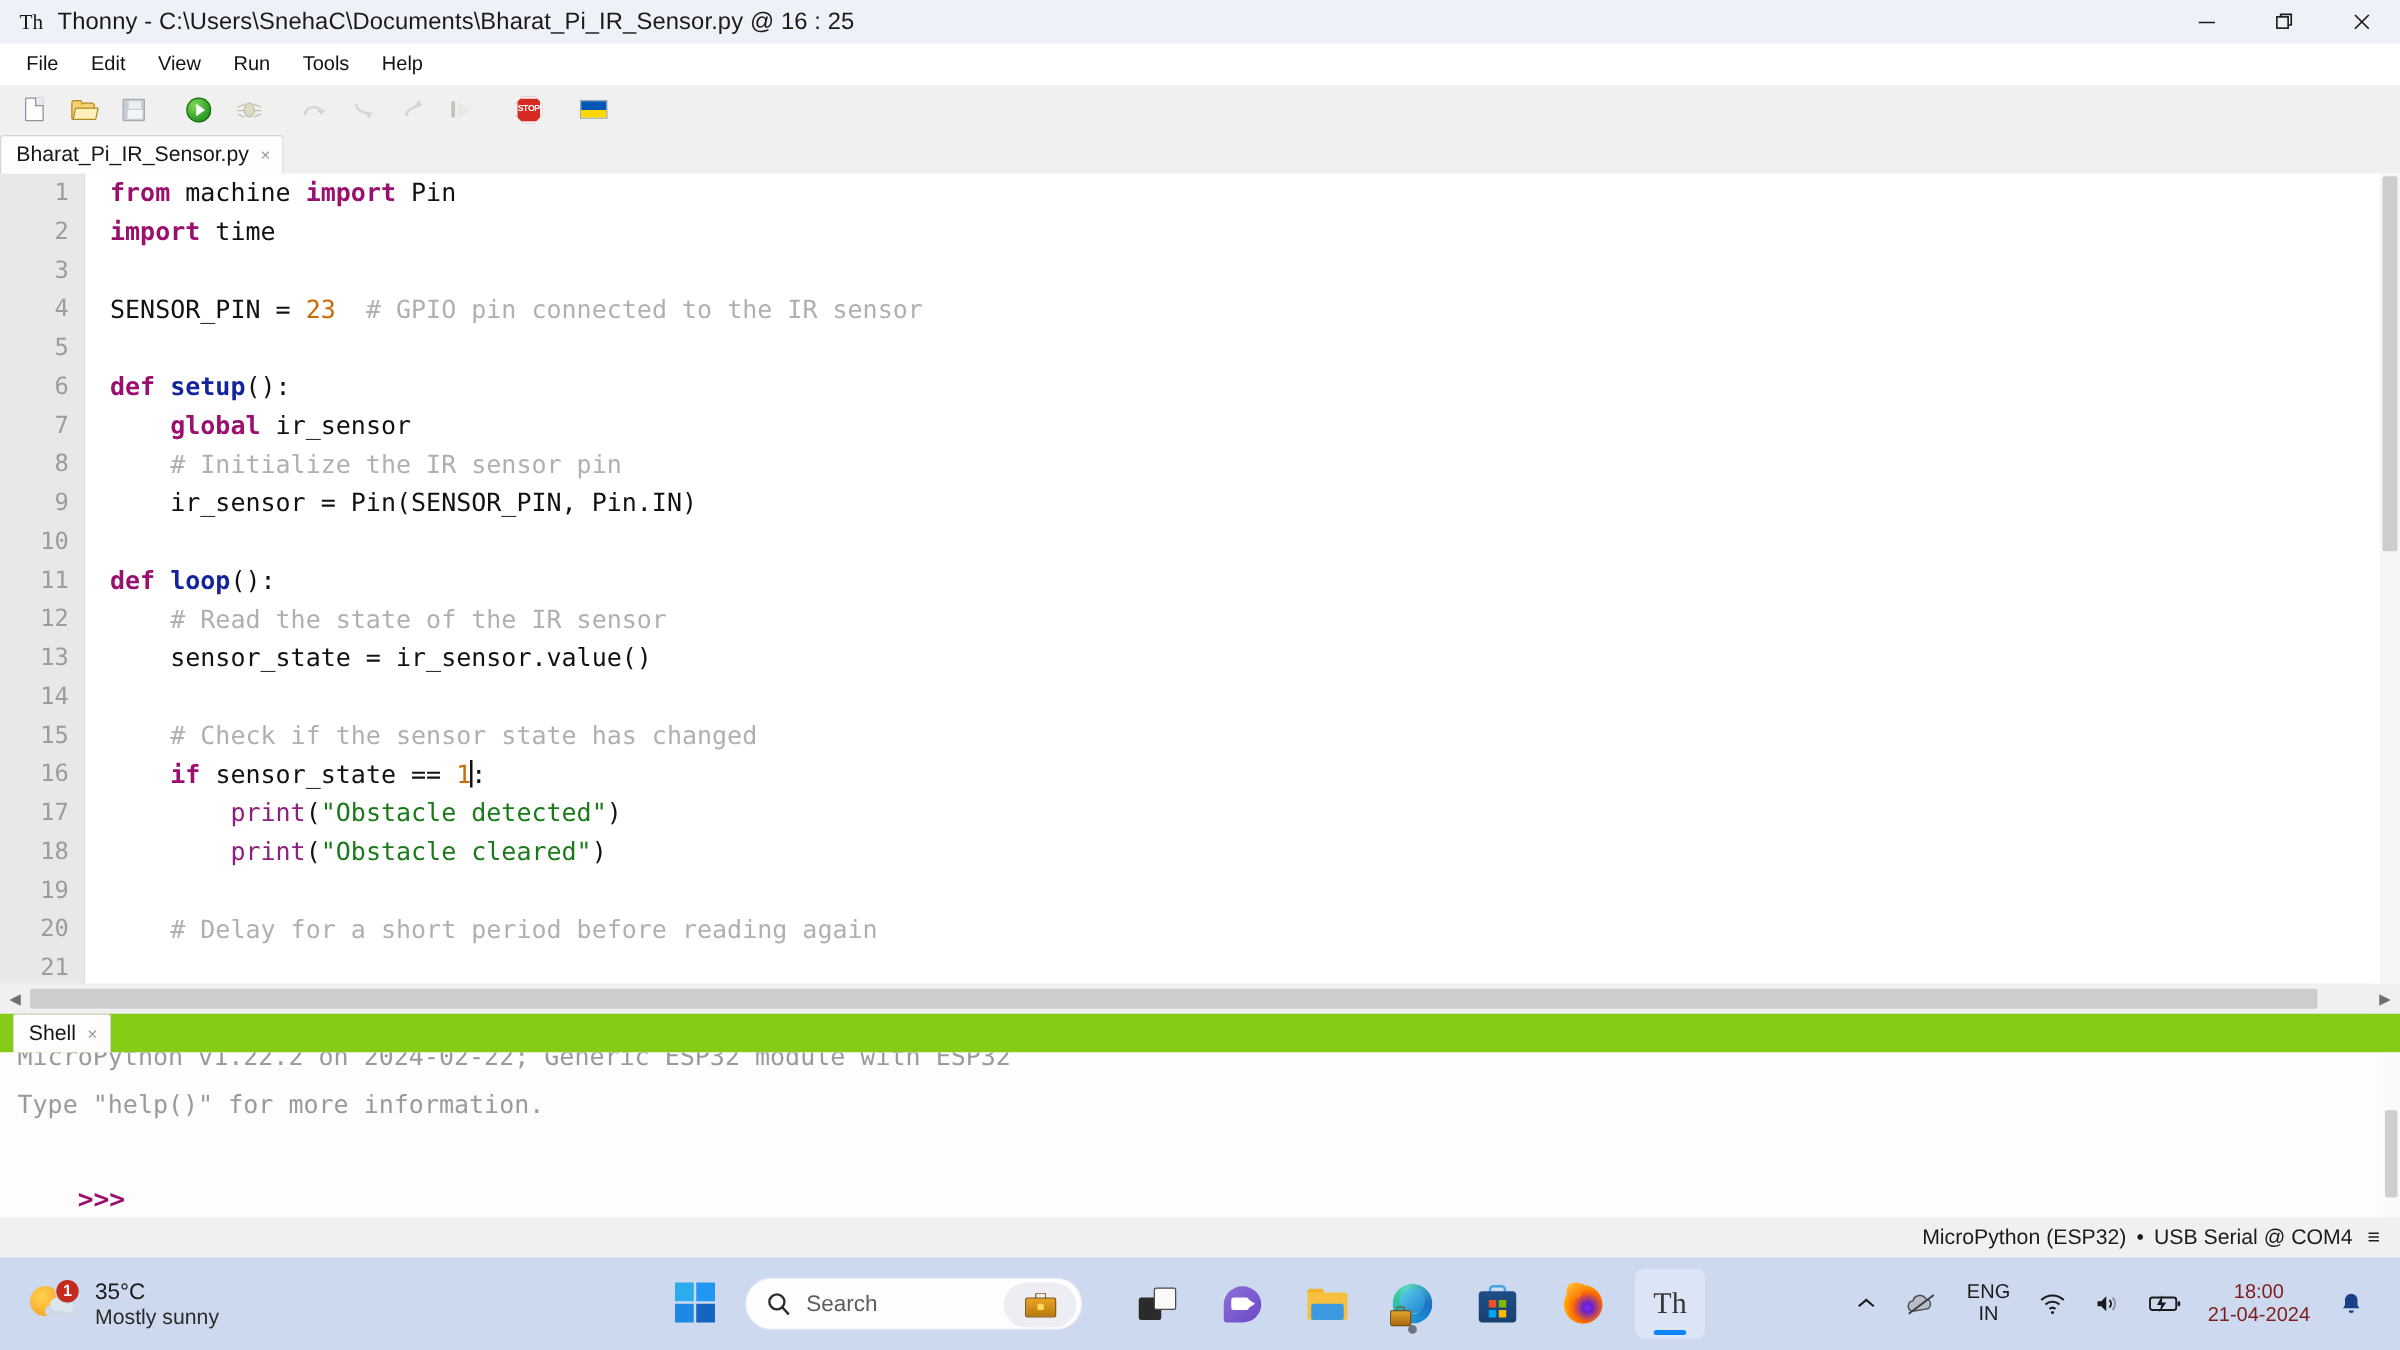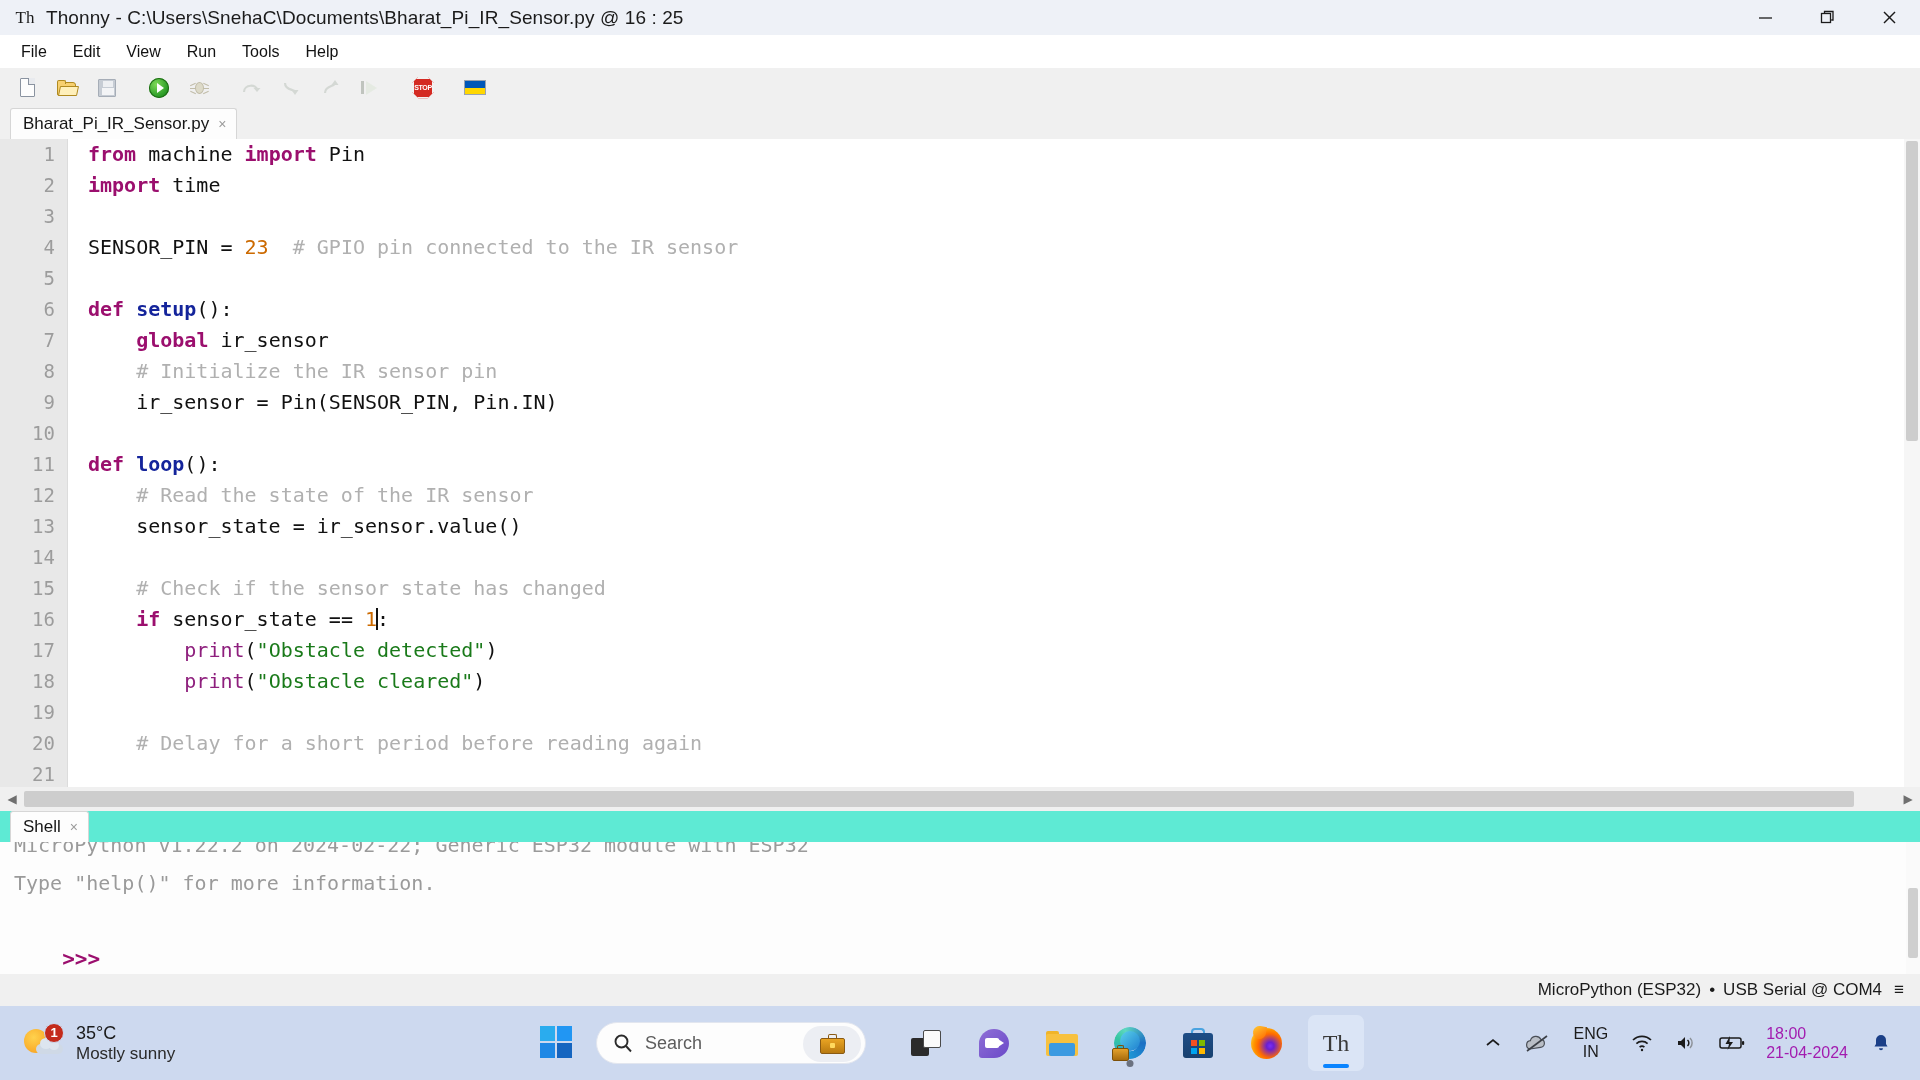--- a/index.html
+++ b/index.html
@@ -127,21 +127,21 @@
     box-shadow: inset 0 0 0 2px #f2f2f2;
   }
   
   .ic-flag { width:22px; height:15px; border:1px solid #9aa3b0; }
   .ic-flag .b { height:50%; background:#0057b8; }
   .ic-flag .y { height:50%; background:#ffd700; }
 
   
   #editor-tabbar {
     position: absolute; top: 107px; left: 0; width: 1920px; height: 32px;
-    background: #f0f0f0; display:flex; align-items:flex-end; padding-left: 10px;
+    background: #f0f0f0; display:flex; align-items:flex-end; 
   }
   .nb-tab {
     background: #fdfdfd; border: 1px solid #d6d6d6; border-bottom: none;
     height: 31px; padding: 0 10px 0 12px; display:flex; align-items:center;
     font-size: 17px; color:#161616; border-radius: 3px 3px 0 0;
   }
   .nb-tab .closer { margin-left: 9px; font-size: 14px; color: #9b9b9b; }
 
   #editor-area {
     position: absolute; top: 139px; left: 0; width: 1920px; height: 672px;
@@ -184,21 +184,21 @@
   .hs-thumb { position:absolute; left:0; top:4px; height:16px; width:1830px; background:#cdcdcd; border-radius:2px;}
   
   #editor-vscroll {
     position:absolute; right:0; top:0; width:16px; height:648px; background:#f6f6f6;
   }
   #editor-vscroll .vthumb { position:absolute; top:2px; left:2px; width:12px; height:300px; background:#cdcdcd; border-radius:2px;}
 
   
   #shell-tabbar {
     position:absolute; top: 811px; left:0; width:1920px; height:31px;
-    background:#5eead4; display:flex; align-items:flex-end; padding-left:10px;
+    background:#84cc16; display:flex; align-items:flex-end; padding-left:10px;
   }
   #shell-panel {
     position:absolute; top: 842px; left:0; width:1920px; height:132px; background:#fdfdfd;
     overflow:hidden;
   }
   .sline {
     height:38px; line-height:38px; white-space:pre; padding-left:14px;
     font-family:"DejaVu Sans Mono", monospace; font-size:20px; color:#9a9a9a;
   }
   .sline.clip { margin-top:-16px; }
@@ -312,21 +312,21 @@
   .ic-firefox .tail{position:absolute;left:2px;top:-2px;width:13px;height:13px;border-radius:50% 0 50% 50%;
     background:linear-gradient(135deg,#ffcc33,#ff6a00);transform:rotate(10deg);}
   
   .tb-app.active-app { background:#dbe5f6; border-radius:7px; width:56px;height:56px;}
   .ic-thonny{font-family:"Liberation Serif",serif;font-size:24px;color:#3a3a3a;}
   .activebar{position:absolute;bottom:3px;left:50%;transform:translateX(-50%);width:26px;height:4px;border-radius:2px;background:#0a84ff;}
 
   #tb-right { margin-left:auto; display:flex; align-items:center; padding-right:18px; }
   .tray-ic { margin:0 11px; display:flex; align-items:center; color:#1b1b1b; }
   .lang { line-height:1.1; text-align:center; font-size:16px; color:#1b1b1b; margin:0 12px;}
-  .clock { line-height:1.2; text-align:left; font-size:16px; color:#a21caf; margin-left:10px; margin-right:12px;}
+  .clock { line-height:1.2; text-align:center; font-size:16px; color:#7f1d1d; margin-left:10px; margin-right:12px;}
   .bell { color:#1b3f87; }
 </style>
 </head>
 <body>
 
 <div id="titlebar">
   <div id="app-logo">Th</div>
   <div id="title-text">
     <span>Thonny</span>
     <span>-</span>

